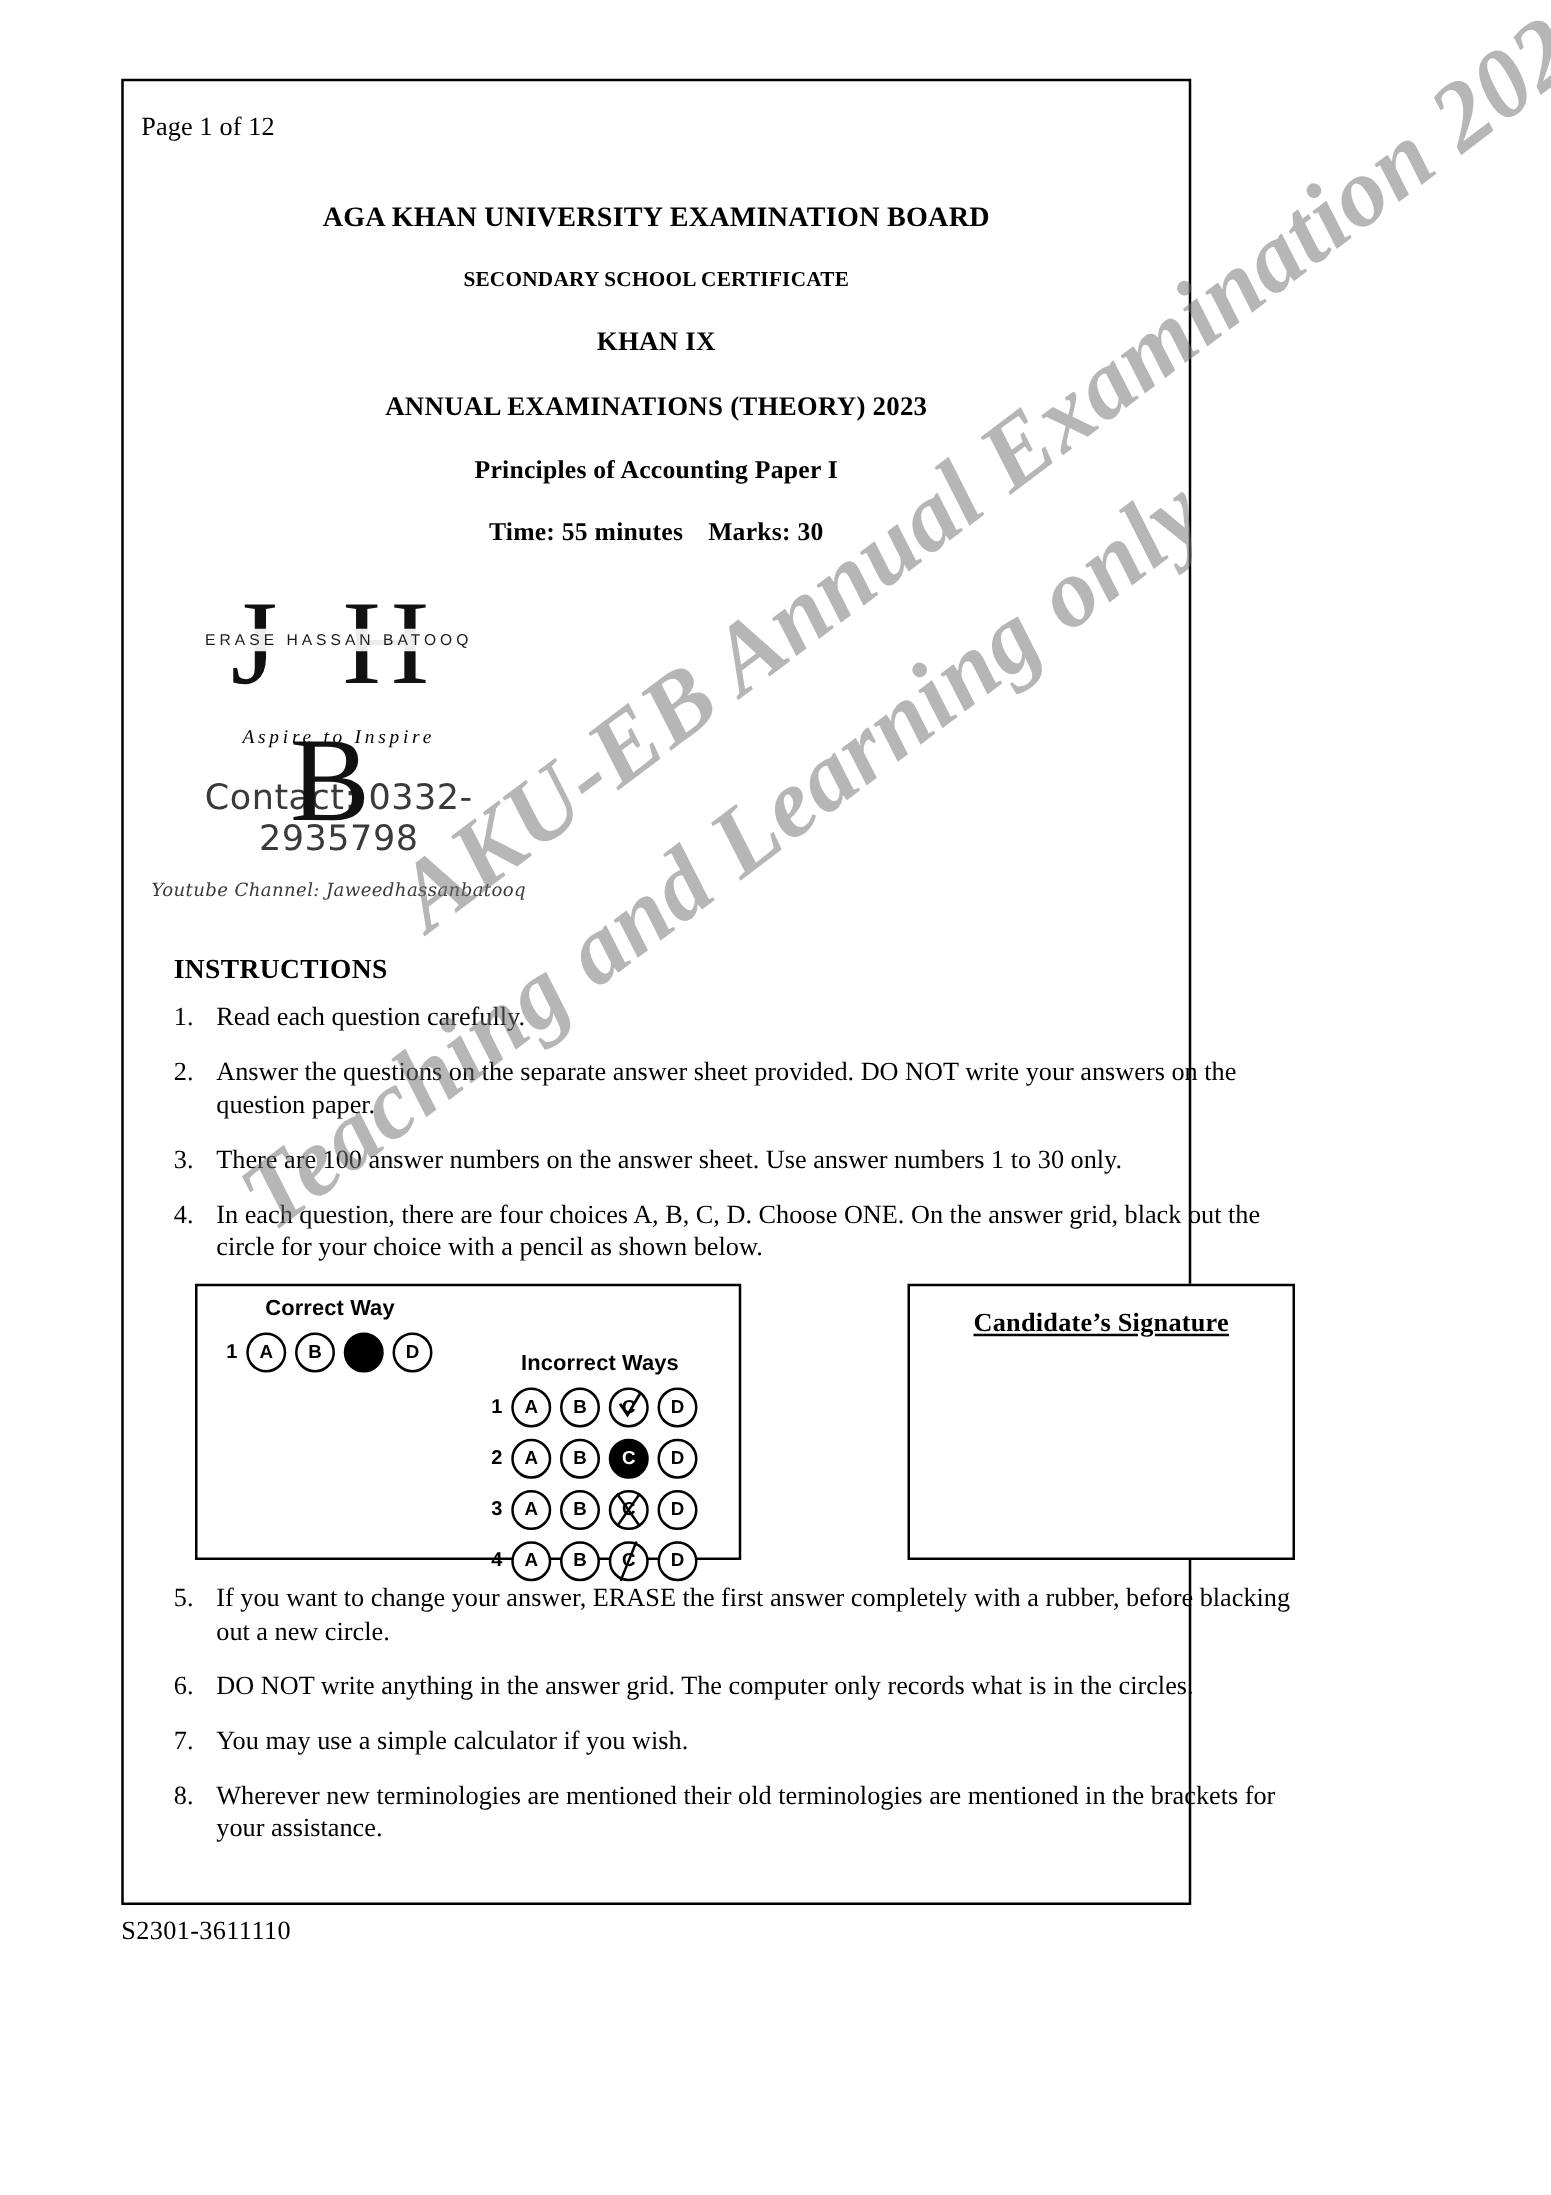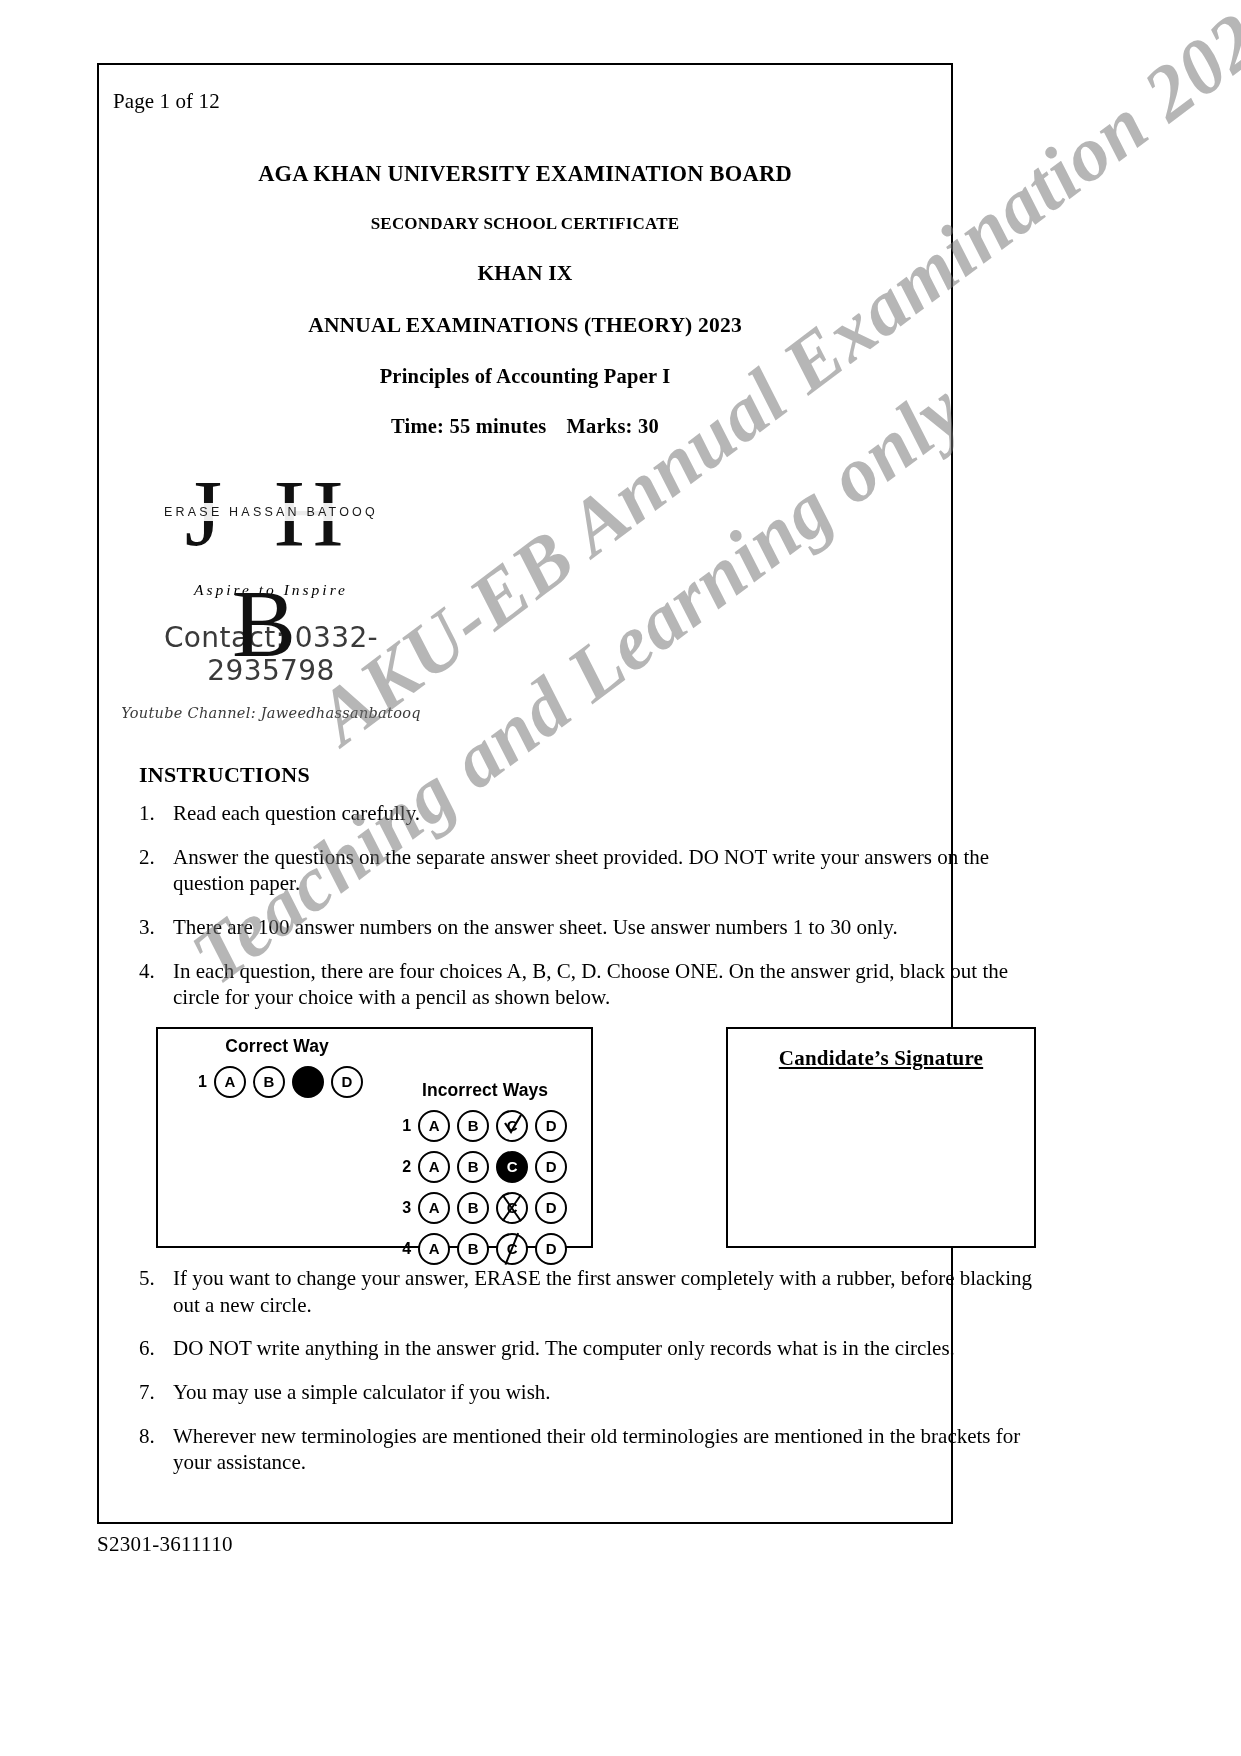--- a/index.html
+++ b/index.html
@@ -167,21 +167,21 @@
     width: 437px;
     height: 221px;
     border: 2.5px solid #000;
     box-sizing: border-box;
     background: #fff;
   }
   .ex-cols {
     display: flex;
     height: 100%;
   }
-  .ex-col-left { width: 212px; margin-left: 17px; }
+  .ex-col-left { width: 212px; }
   .ex-col-right { width: 220px; margin-top: 44px; }
   .ex-title {
     text-align: center;
     font-family: "Liberation Sans", "DejaVu Sans", sans-serif;
     font-weight: bold;
     font-size: 17.5px;
     margin-top: 7px;
     letter-spacing: 0.1px;
   }
   .bubble-row {

